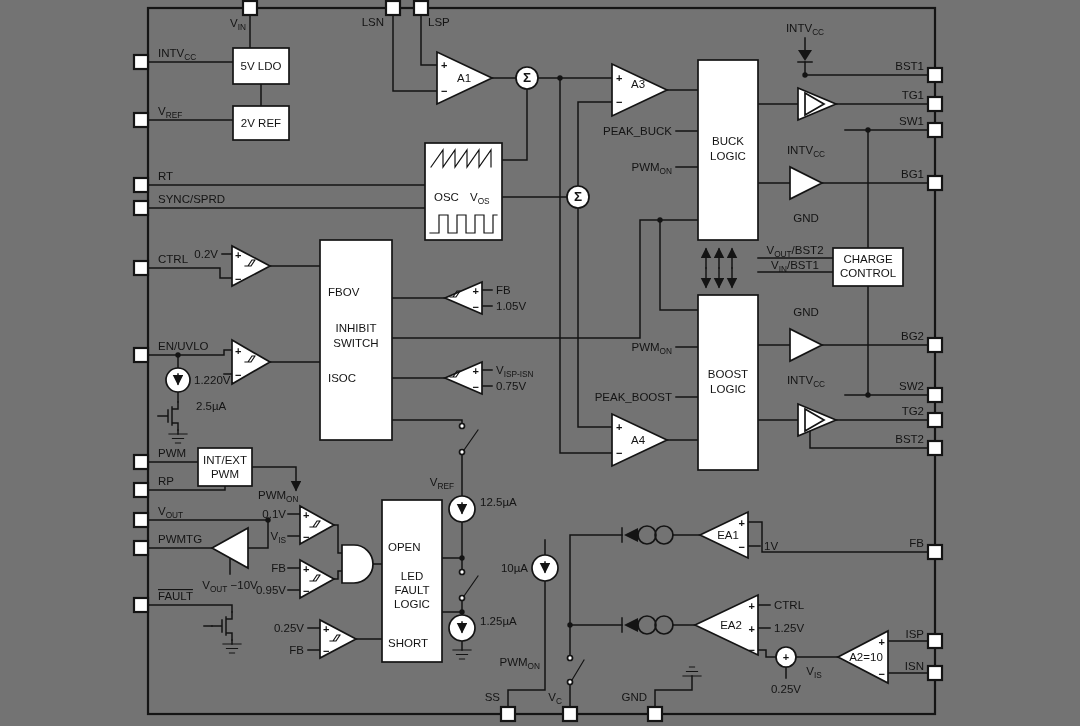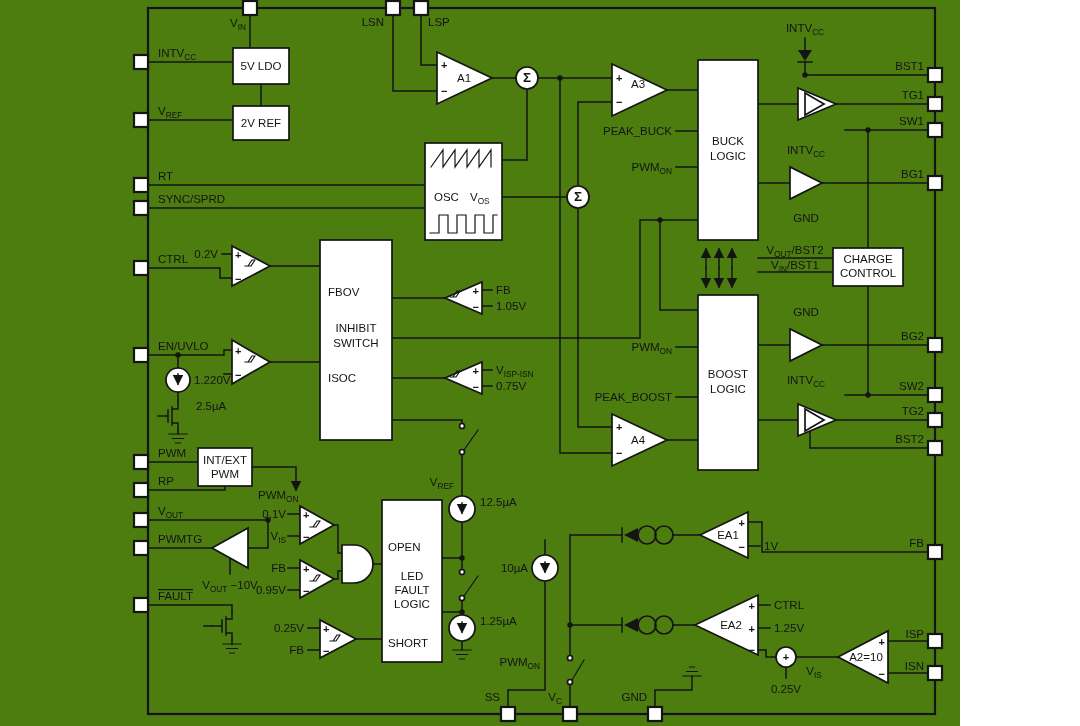--- a/index.html
+++ b/index.html
@@ -1,16 +1,16 @@
 <!DOCTYPE html>
 <html><head>
 <meta charset="utf-8">
 <style>
   html,body{margin:0;background:#fff}
-  .stage{position:relative;width:960px;height:726px;background:#4d7c0f;overflow:hidden}
+  .stage{position:relative;width:1080px;height:726px;background:#737373;overflow:hidden}
   svg{display:block}
   svg text{font-family:"Liberation Sans","DejaVu Sans",sans-serif;font-size:11.5px;fill:#141414}
   .mid{text-anchor:middle}
   .end{text-anchor:end}
   .sg{font-size:11px;font-weight:bold}
   .sigma{font-size:13.5px;font-weight:bold}
   .ovl{text-decoration:overline}
   .wire{fill:none;stroke:#141414;stroke-width:1.5;stroke-linecap:square}
   .thin{stroke-width:1.2}
   .blk{fill:#fff;stroke:#141414;stroke-width:1.7}

